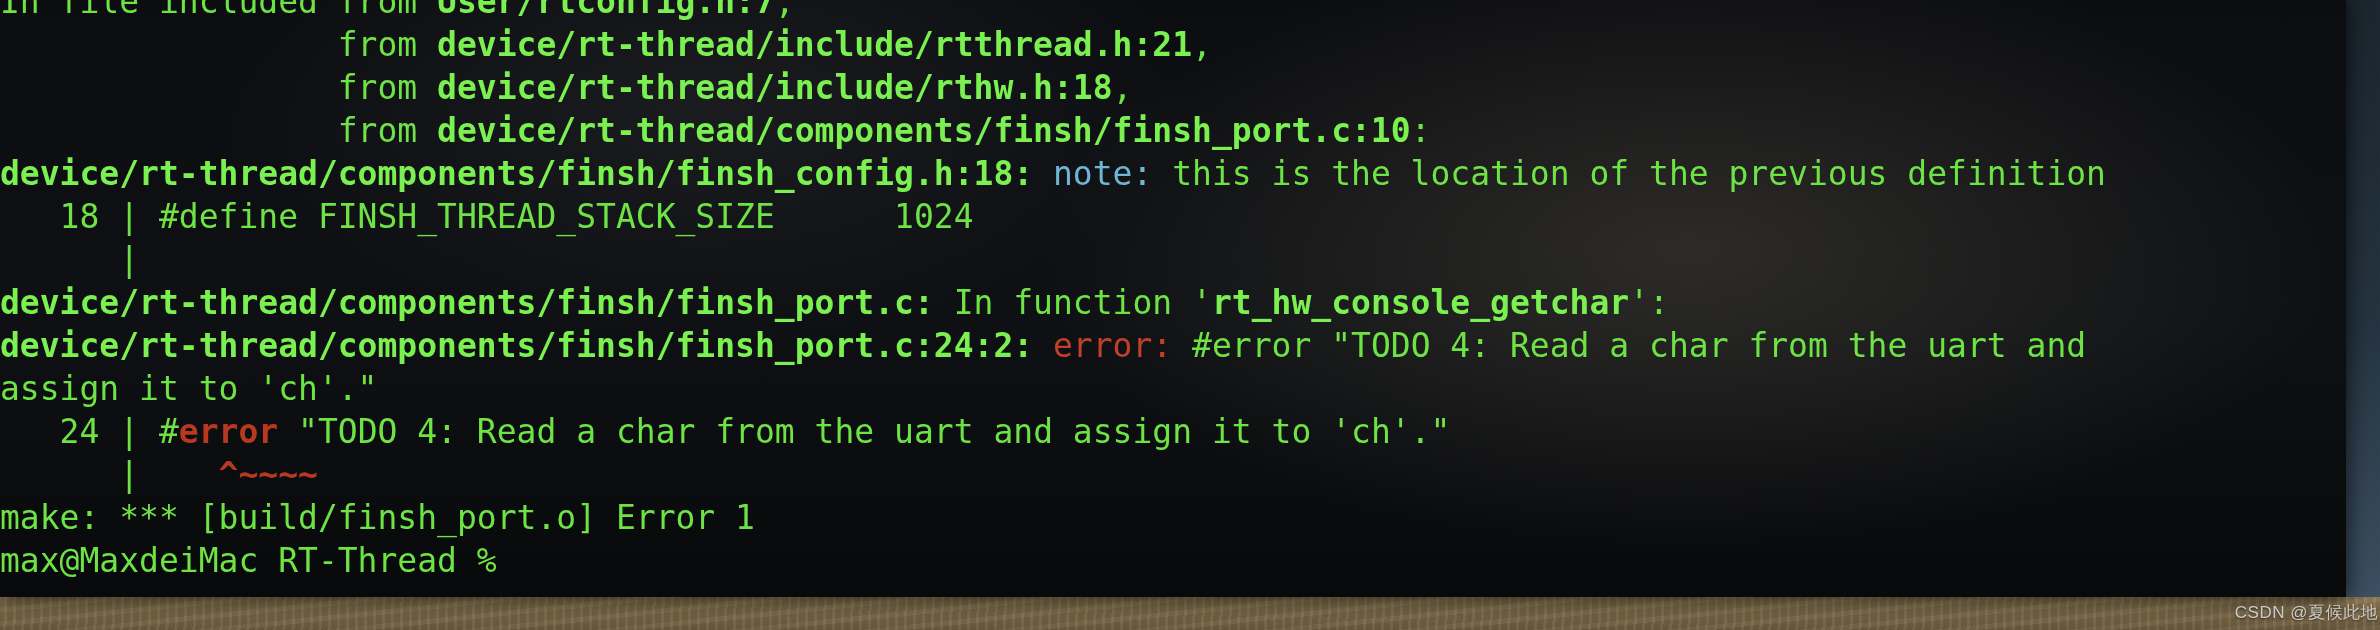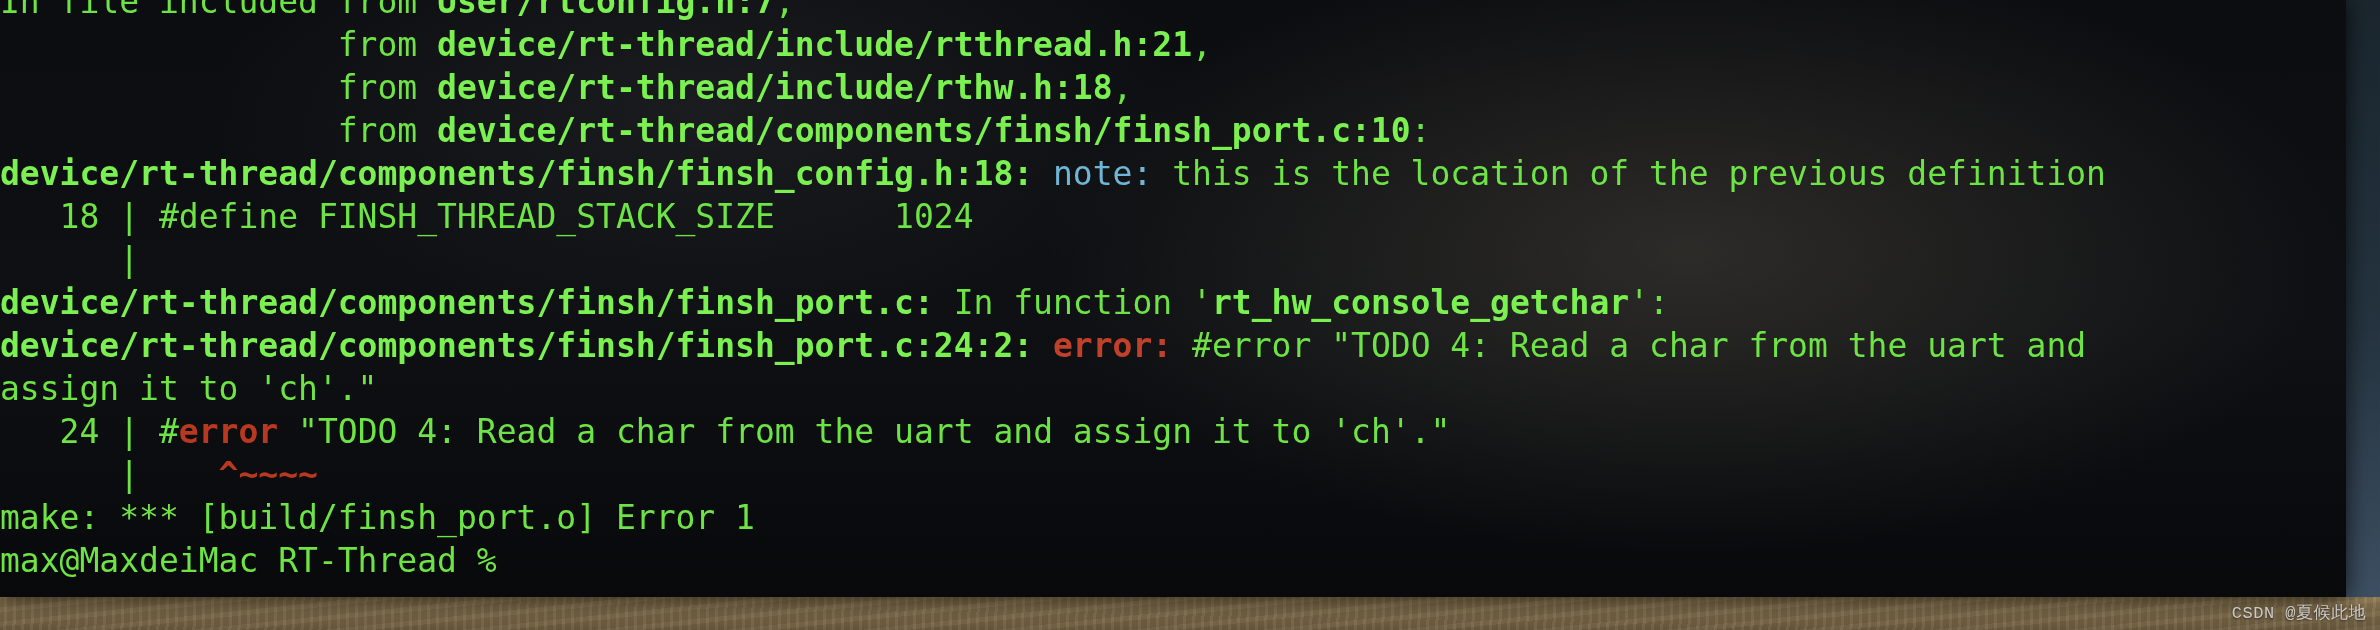--- a/index.html
+++ b/index.html
@@ -99,37 +99,37 @@
     white-space: pre;
     color: #6fe04a;
   }
   .line {
     white-space: pre;
     padding-left: 0px;
   }
   .g      { color: #6ee345; }
   .gb     { color: #7bf051; font-weight: bold; }
   .note   { color: #6fb5d6; font-weight: normal; }
-  .err    { color: #c0402a; font-weight: bold; }
+  .err    { color: #c0402a; font-weight: normal; }
   .errtok { color: #b8391f; font-weight: bold; margin-top: 6px; }
   .squig  { color: #b8391f; font-weight: bold; }
 
   
   #right-bleed {
     position: absolute;
     right: 0; top: 0;
     width: 34px; height: 597px;
     background: linear-gradient(to bottom, #1b262e 0%, #253440 55%, #3d4f62 100%);
   }
   
   #watermark {
     position: absolute;
-    right: 14px;
+    right: 2px;
     bottom: 6px;
-    font-family: Liberation Mono, monospace;
+    font-family: Liberation Sans, sans-serif;
     font-size: 17px;
     color: rgba(240,240,240,0.78);
     letter-spacing: 0.5px;
     text-shadow: 0 1px 2px rgba(0,0,0,0.6);
   }
 </style>
 </head>
 <body>
 
 <div id="screen">

